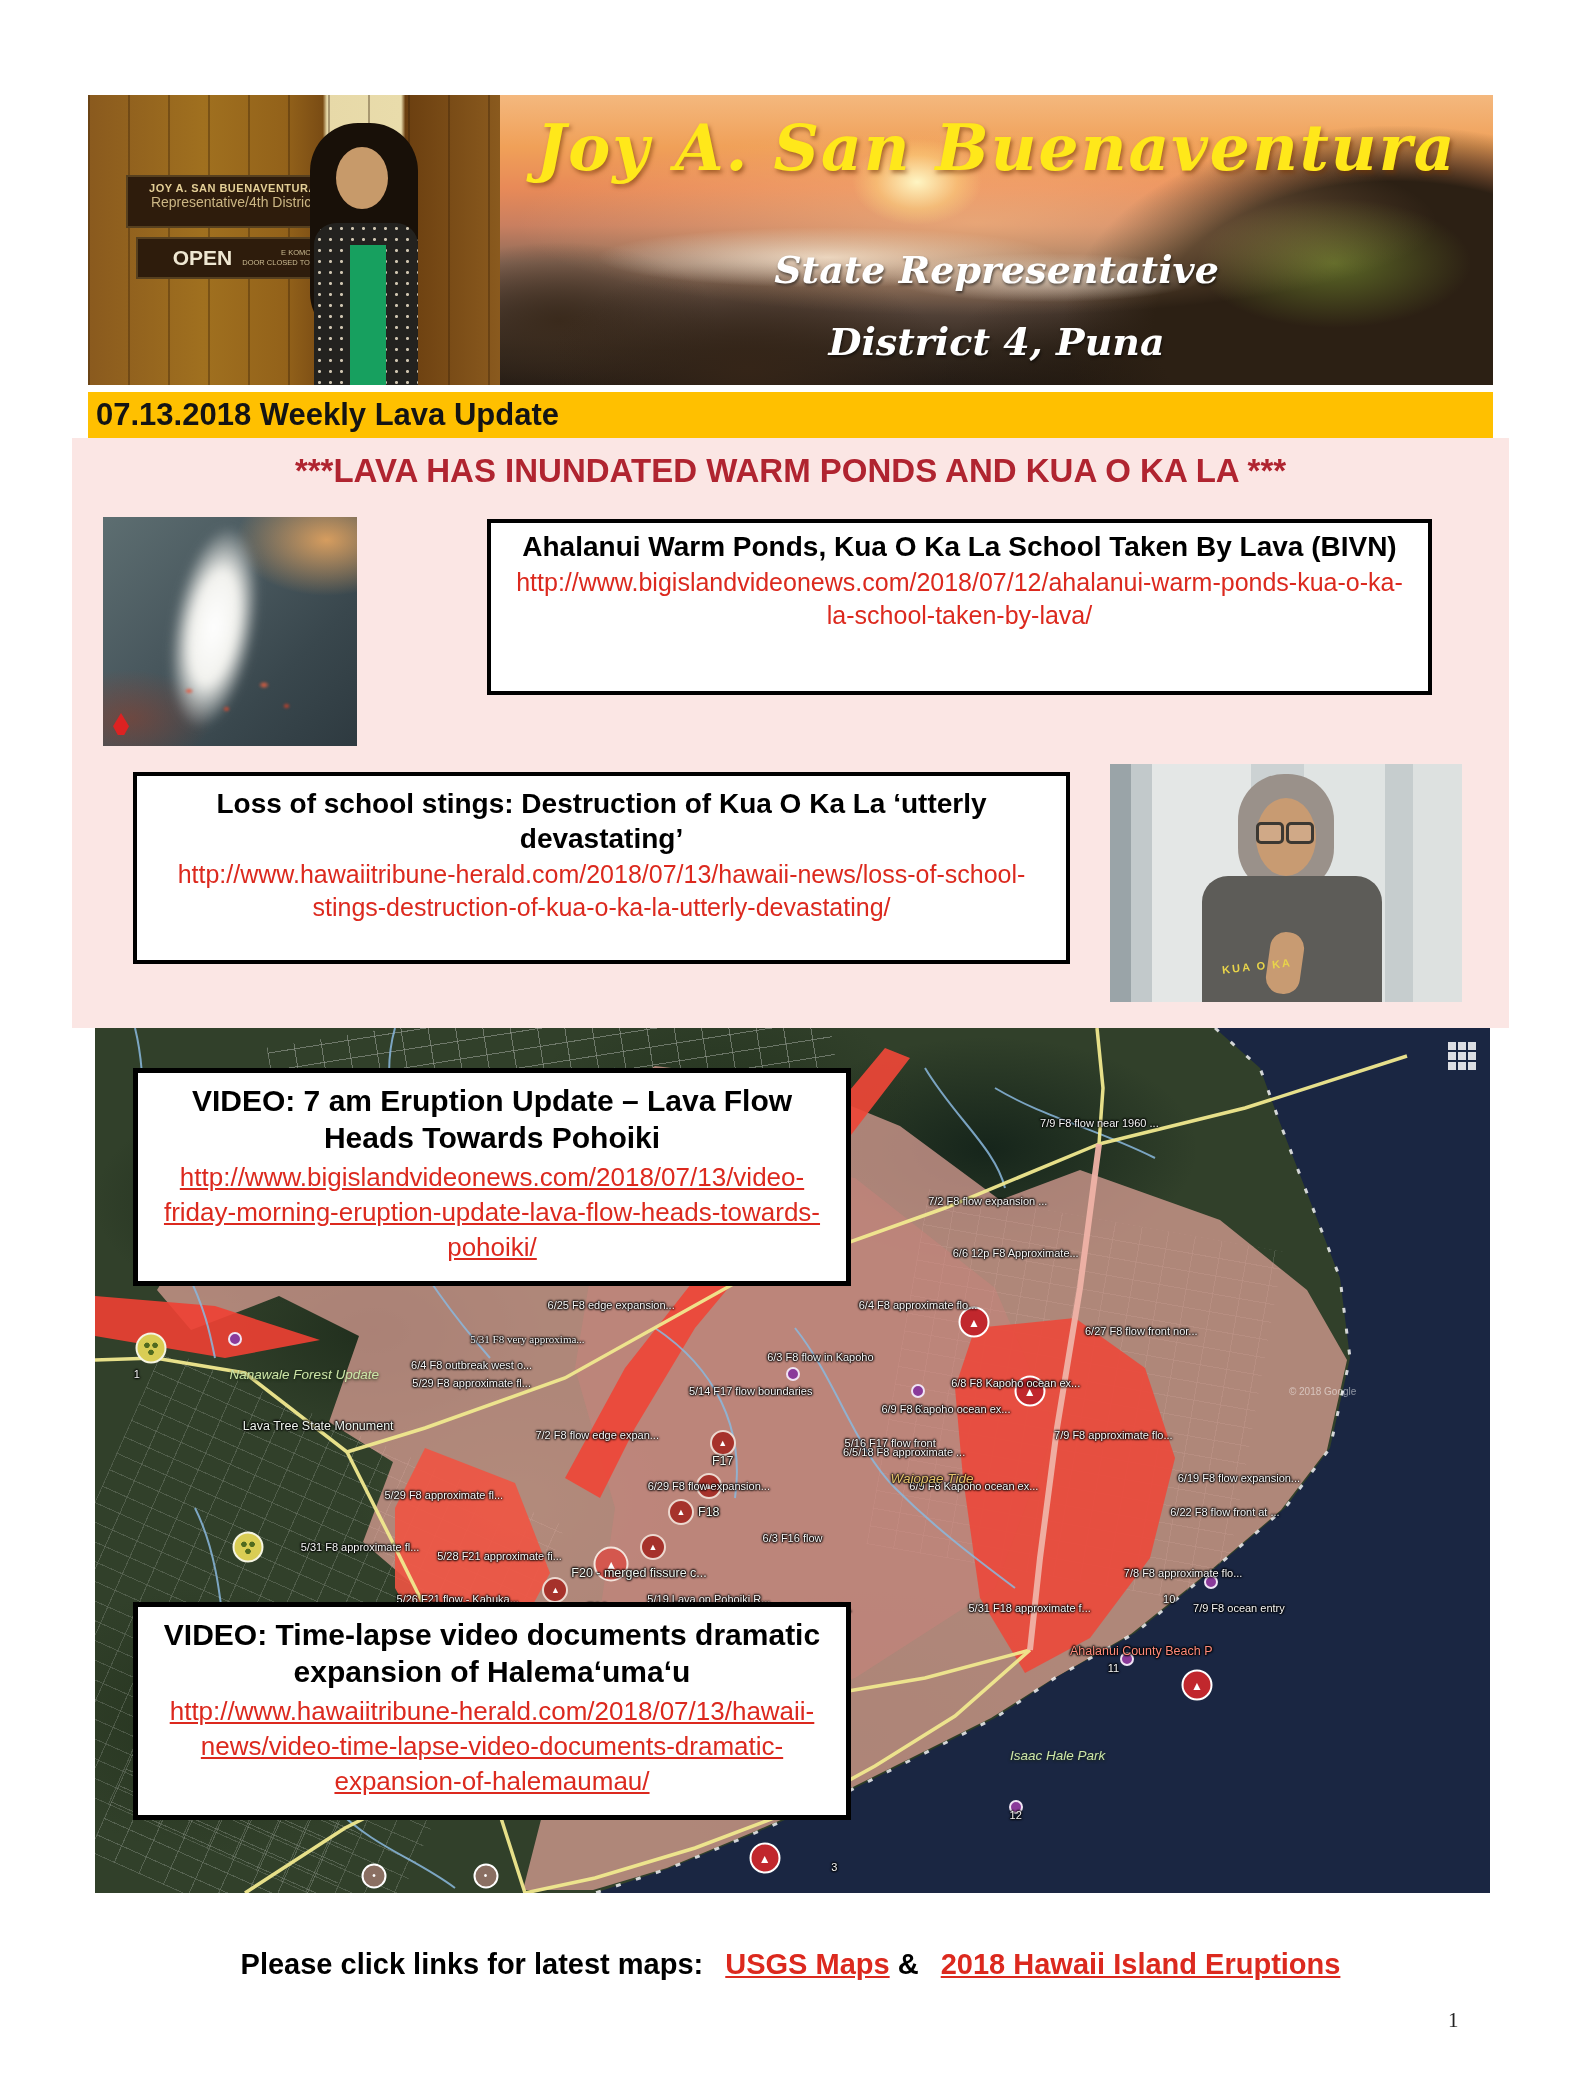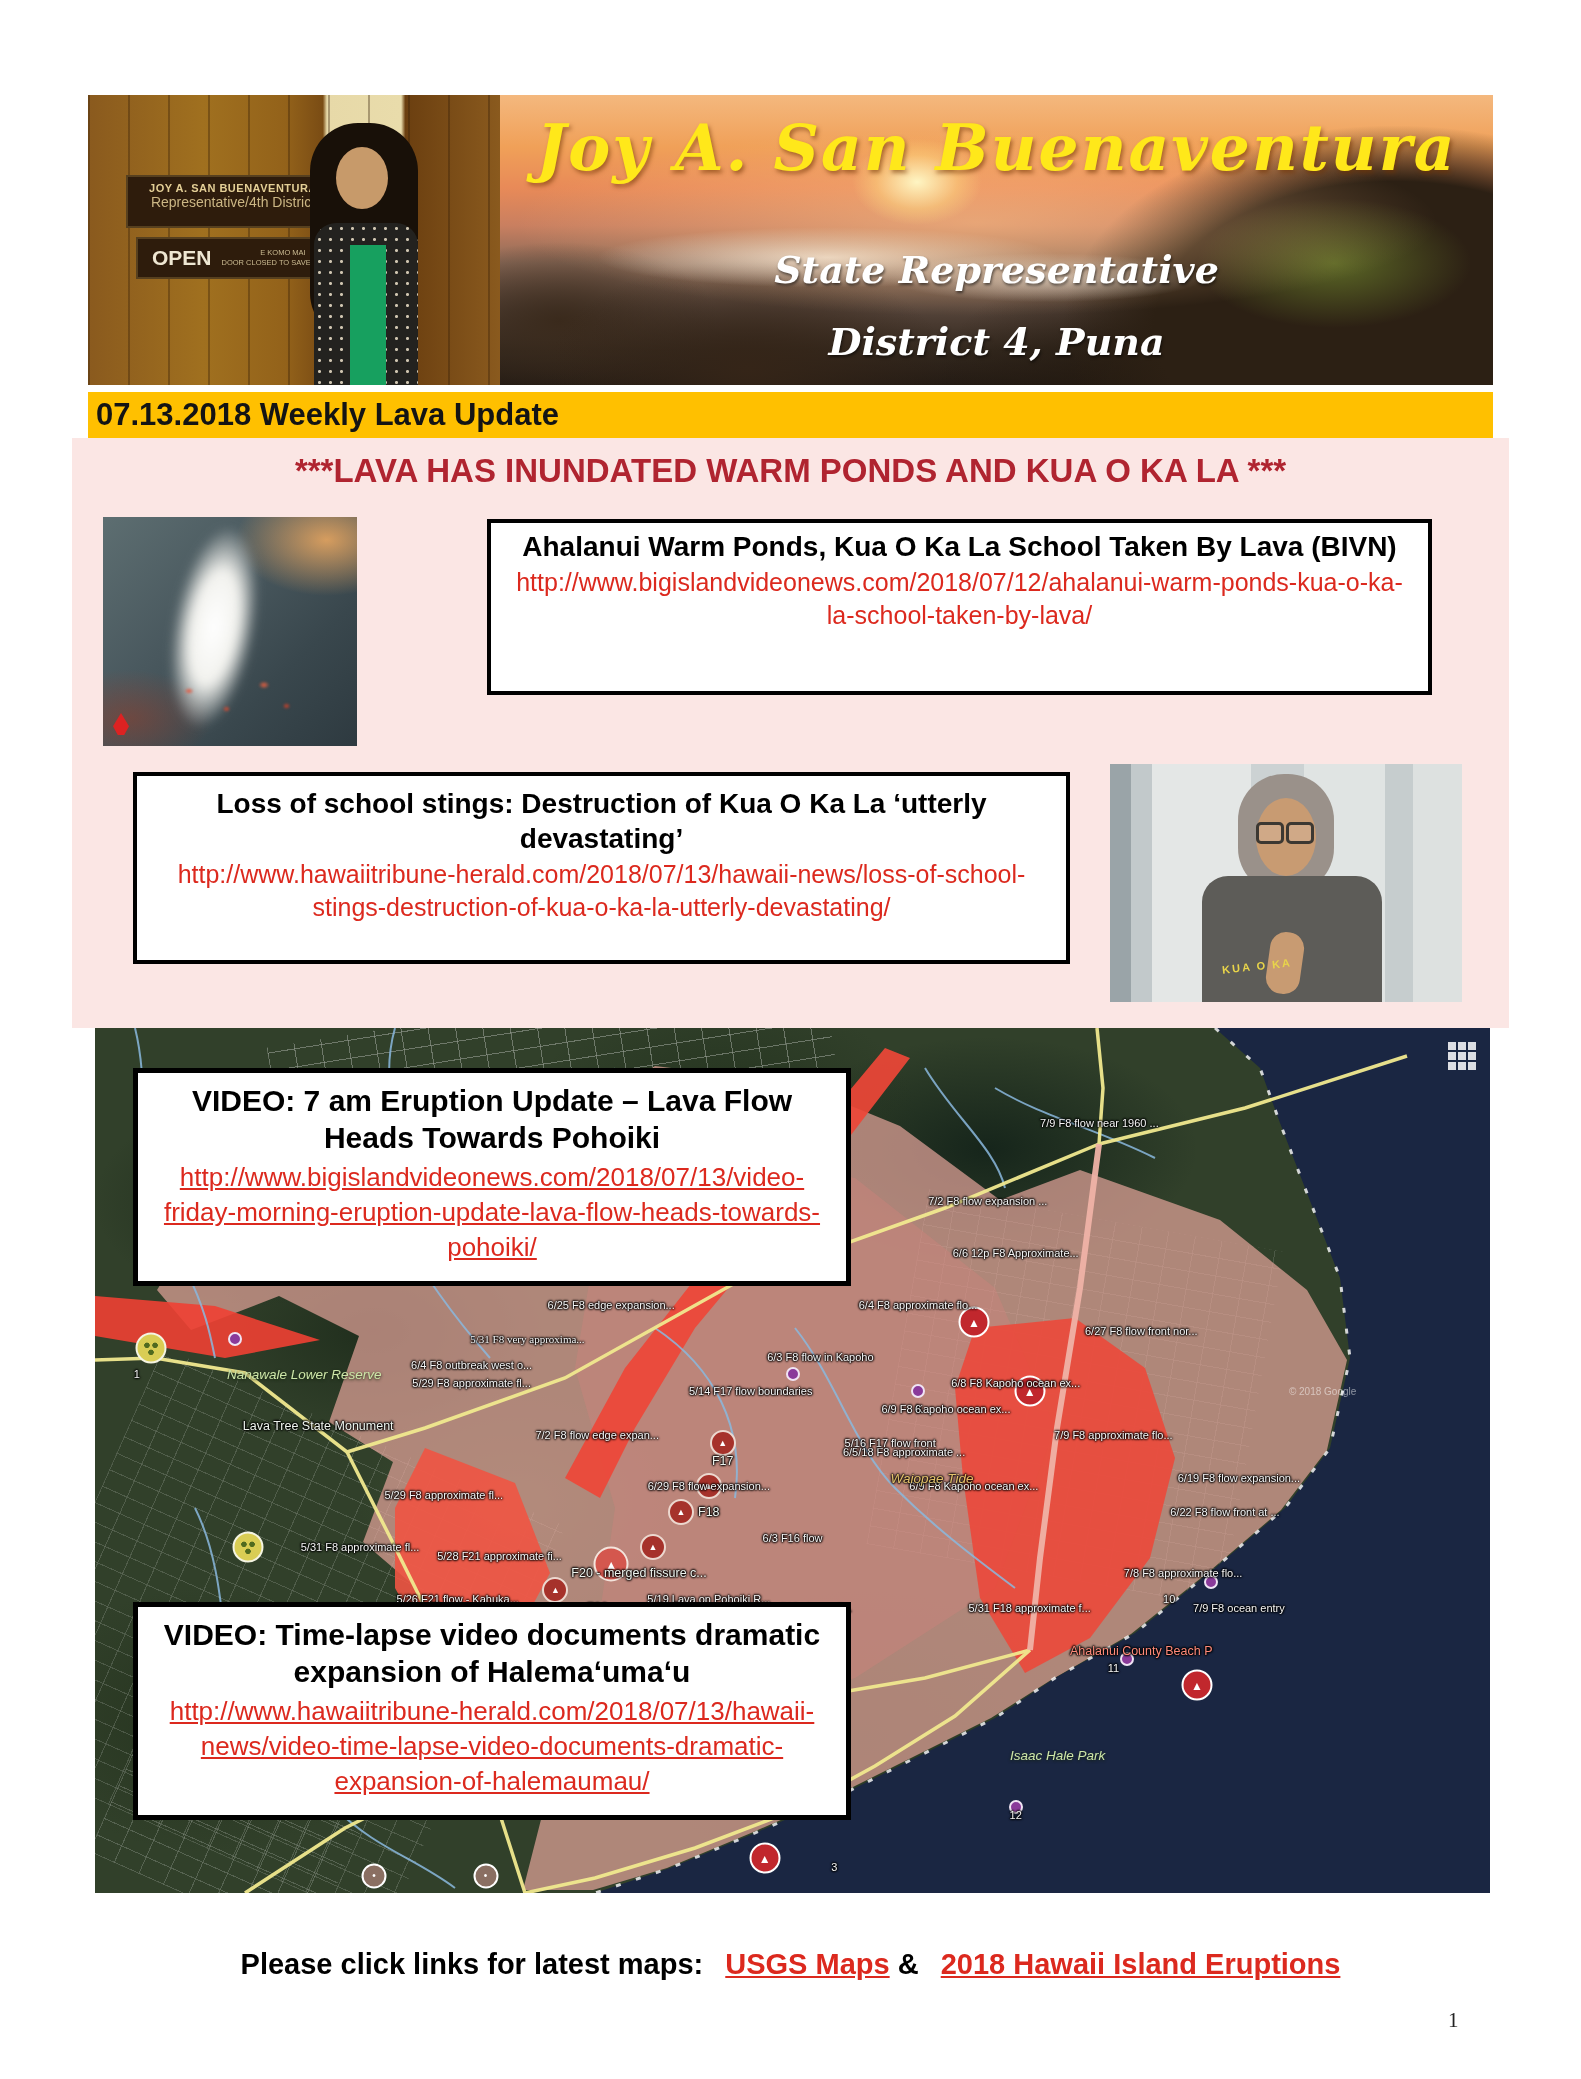--- a/index.html
+++ b/index.html
@@ -10,21 +10,21 @@
   
   #header{left:88px;top:95px;width:1405px;height:290px;}
   #door-photo{left:0;top:0;width:412px;height:290px;overflow:hidden;
     background:
       repeating-linear-gradient(90deg, rgba(50,28,6,.35) 0 2px, transparent 2px 40px),
       linear-gradient(90deg,#8a5a1e 0%,#a0701f 28%,#93621a 48%,#7a4c14 57%,#e7d9a8 58%,#e9dcab 76%,#6b3f10 77%,#8a5a1e 100%);}
   .plaque{position:absolute;background:#2e1c0c;border:2px solid #57401f;color:#d8c080;text-align:center;}
   #plaque1{left:38px;top:80px;width:210px;height:44px;padding-top:5px;}
   #plaque1 .l1{font-size:11px;font-weight:bold;letter-spacing:.5px;color:#e4cf96;}
   #plaque1 .l2{font-size:14px;color:#cbb684;}
-  #plaque2{left:48px;top:142px;width:248px;height:38px;display:flex;align-items:center;}
+  #plaque2{left:48px;top:142px;width:248px;height:38px;display:flex;align-items:center;justify-content:center;}
   #plaque2 .open{font-size:21px;color:#efe7d2;margin:0 10px 0 14px;font-weight:bold;}
   #plaque2 .small{font-size:7.5px;color:#cbbb92;text-align:center;line-height:1.3;}
   .hair{position:absolute;left:222px;top:28px;width:108px;height:218px;border-radius:48px;background:#181008;}
   .face{position:absolute;left:248px;top:52px;width:52px;height:62px;border-radius:50%;background:#c79a6a;}
   .torso{position:absolute;left:226px;top:128px;width:104px;height:162px;border-radius:22px 22px 0 0;background:#23221f;
     background-image:radial-gradient(circle,#cfc5b0 1.2px,transparent 1.8px);background-size:11px 11px;}
   .blouse{position:absolute;left:262px;top:150px;width:36px;height:140px;background:#17a05f;}
   #sunset-photo{left:412px;top:0;width:993px;height:290px;overflow:hidden;
     background:
       radial-gradient(90px 60px at 42% 30%, rgba(255,250,200,.95), rgba(255,220,130,.45) 45%, transparent 72%),
@@ -324,21 +324,21 @@
       <span class="lab" style="left: 82%; top: 67%;">7/9 F8 ocean entry</span>
       <span class="lab" style="left: 44%; top: 89%;">6/20 6p: Lower Malama...</span>
       <span class="lab lab-dark" style="left: 45%; top: 50%;">F17</span>
       <span class="lab lab-dark" style="left: 44%; top: 56%;">F18</span>
       <span class="lab" style="left: 3%; top: 40%;">1</span>
       <span class="lab" style="left: 59%; top: 44%;">6</span>
       <span class="lab" style="left: 77%; top: 66%;">10</span>
       <span class="lab" style="left: 73%; top: 74%;">11</span>
       <span class="lab" style="left: 66%; top: 91%;">12</span>
       <span class="lab" style="left: 53%; top: 97%;">3</span>
-      <span class="lab lab-place" style="left: 15%; top: 40%;">Nanawale Lower Reserve</span>
+      <span class="lab lab-place" style="left: 15%; top: 40%;">Nanawale Forest Update</span>
       <span class="lab lab-dark" style="left: 16%; top: 46%;">Lava Tree State Monument</span>
       <span class="lab lab-dark" style="left: 12%; top: 68%;">Leilani Est</span>
       <span class="lab lab-place" style="left: 69%; top: 84%;">Isaac Hale Park</span>
       <span class="lab lab-red" style="left: 75%; top: 72%;">Ahalanui County Beach P</span>
       <span class="lab lab-yellow" style="left: 60%; top: 52%;">Waiopae Tide</span>
       <span class="lab lab-faint" style="left: 88%; top: 42%;">© 2018 Google</span>
       <div class="mk mk-warning" style="left: 46%; top: 27%;">
         <span>▲</span>
       </div>
       <div class="mk mk-warning" style="left: 63%; top: 34%;">

